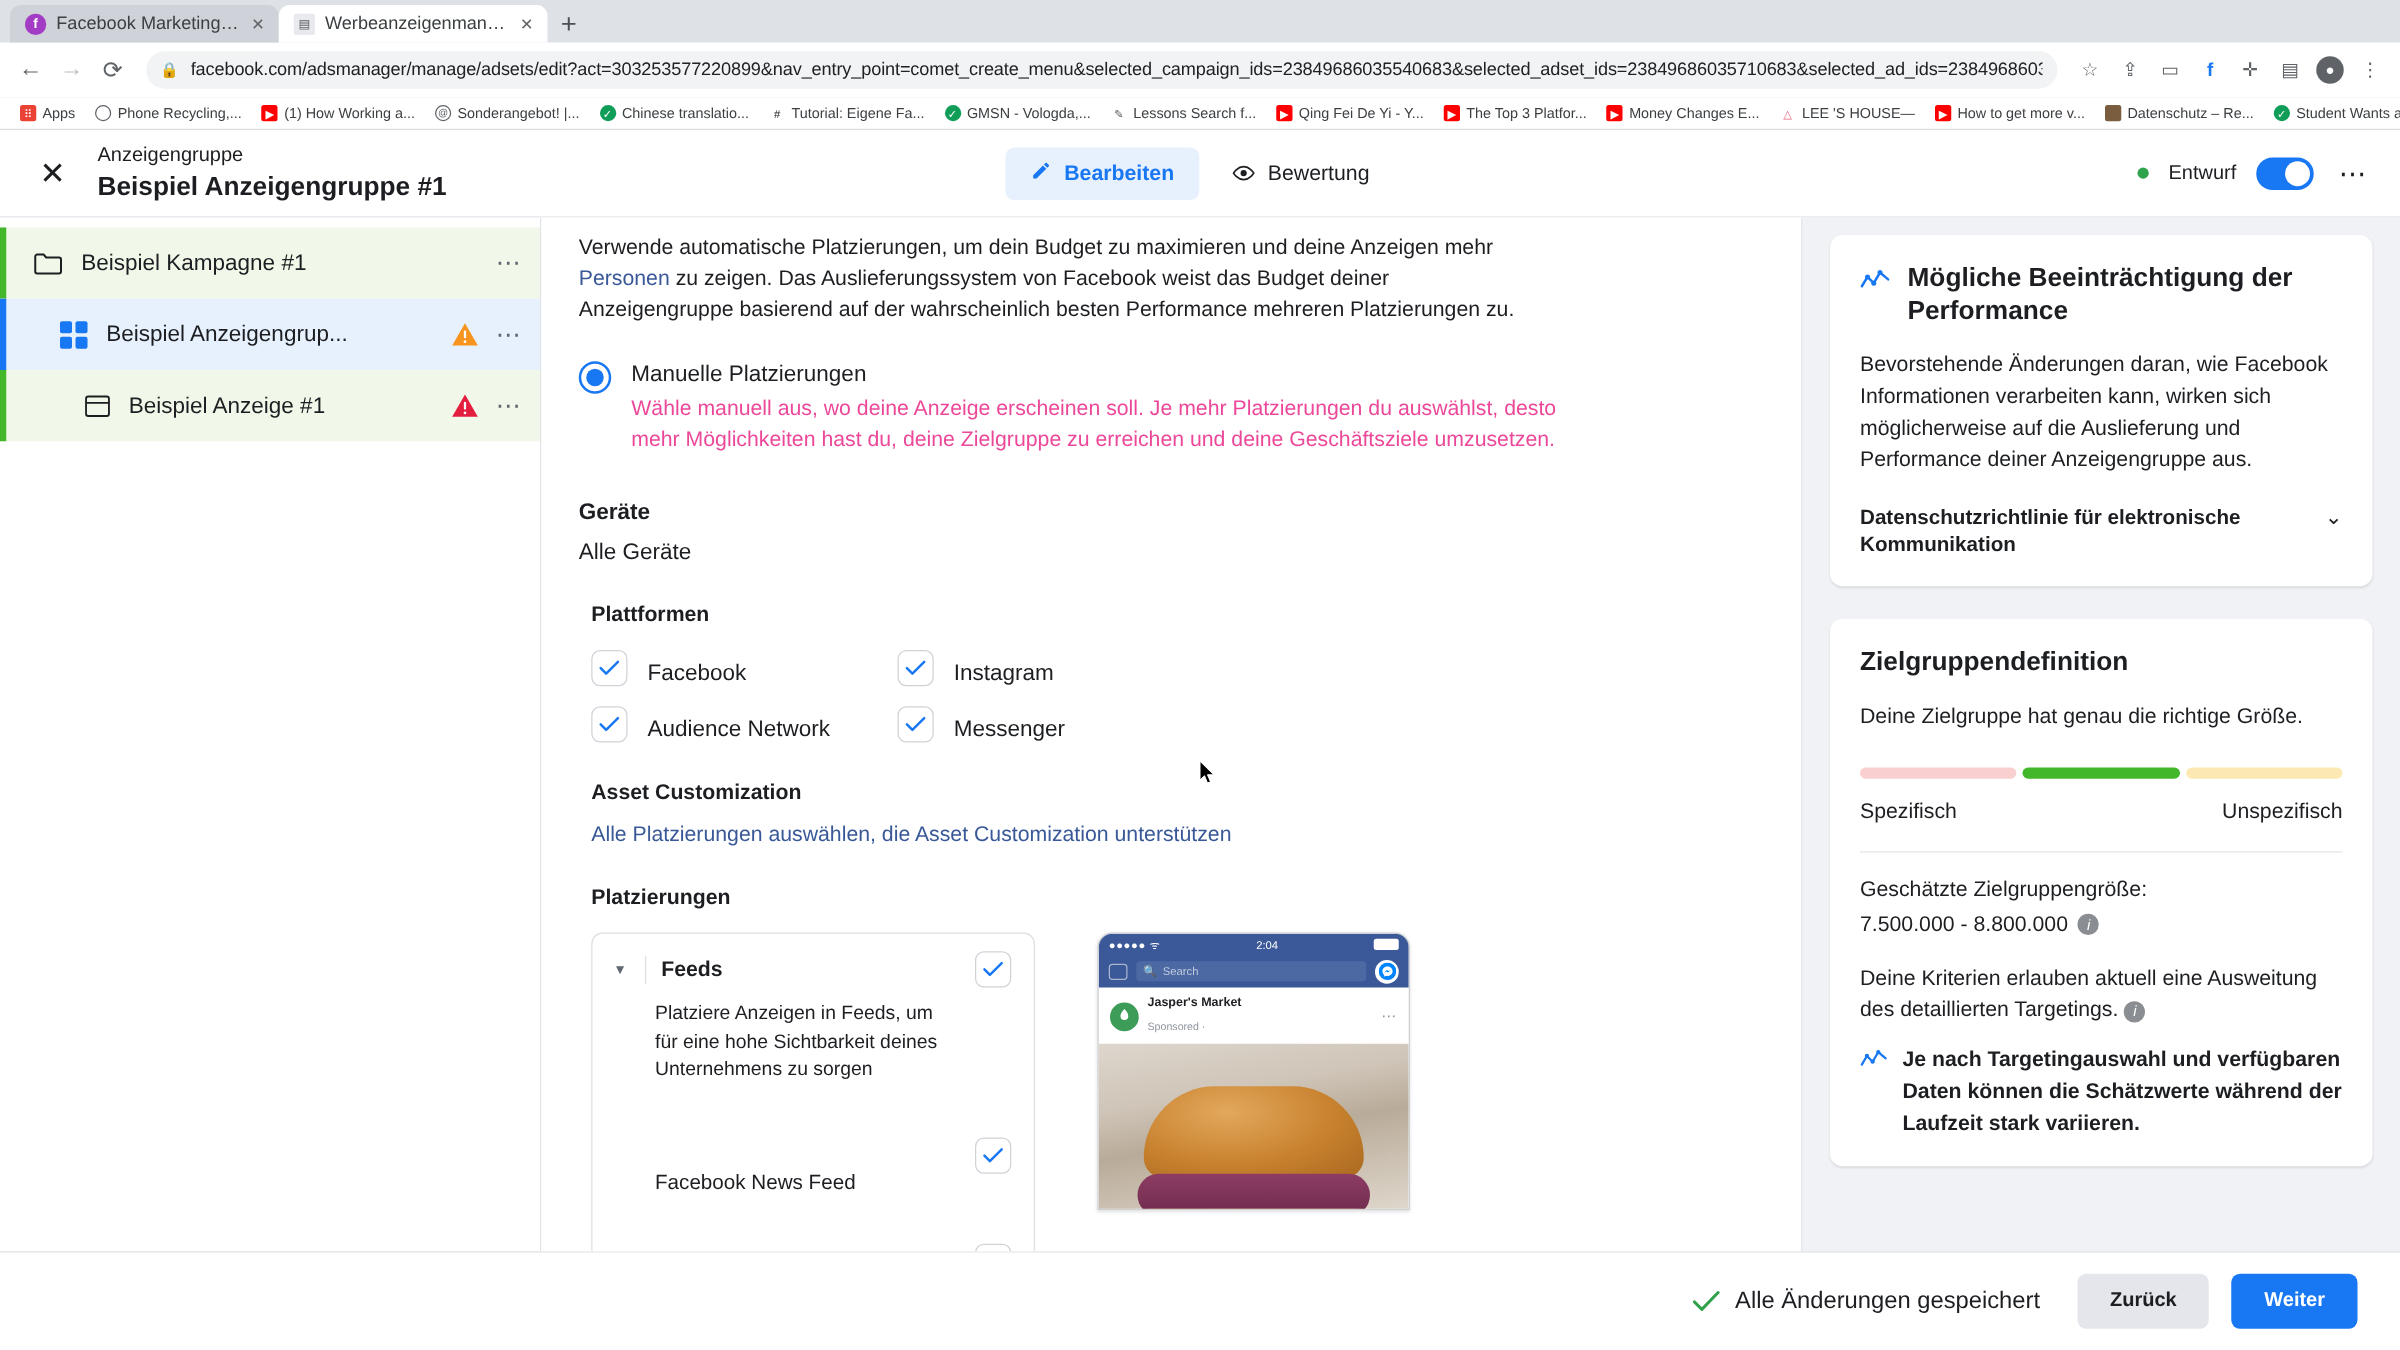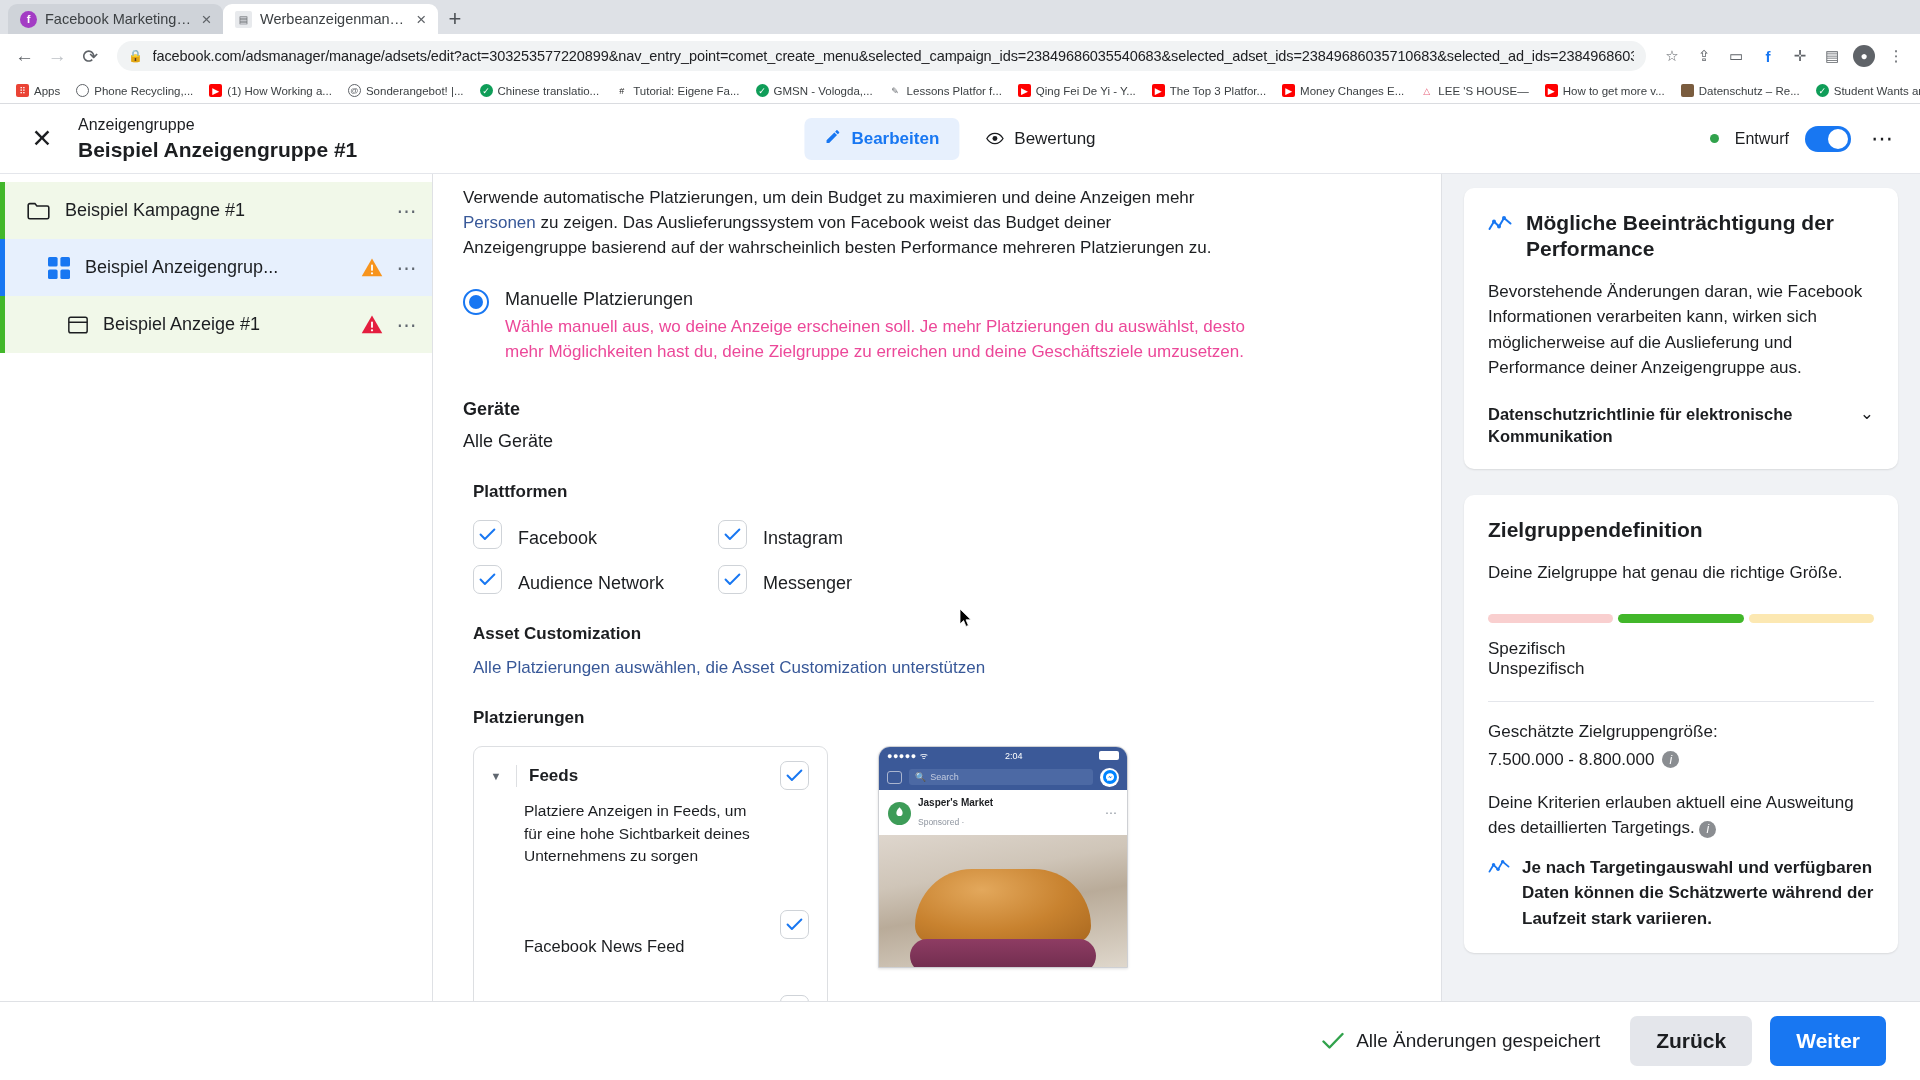--- a/index.html
+++ b/index.html
@@ -174,34 +174,34 @@
   .card { background: #fff; border-radius: 10px; box-shadow: 0 1px 2px rgba(0,0,0,.1); padding: 22px 24px; margin-bottom: 26px; }
   .card-head { display: flex; gap: 14px; align-items: flex-start; }
   .card-title { font-size: 21px; font-weight: bold; color: #1c1e21; line-height: 1.23; }
   .card-text { font-size: 17px; color: #1c1e21; line-height: 1.5; margin-top: 17px; }
   .expander { display: flex; align-items: flex-start; margin-top: 22px; gap: 12px; }
   .expander-label { font-size: 16.5px; font-weight: bold; color: #1c1e21; line-height: 1.35; flex: 1 1 auto; }
   .chev { font-size: 17px; color: #1c1e21; flex: 0 0 auto; font-weight: 300; }
 
   .meter { display: flex; gap: 5px; margin-top: 28px; }
   .meter span { height: 9px; border-radius: 5px; flex: 1 1 0; }
-  .meter-labels { display: flex; justify-content: space-between; margin-top: 16px; font-size: 17px; color: #1c1e21; flex-direction: column; }
+  .meter-labels { display: flex; justify-content: space-between; margin-top: 16px; font-size: 17px; color: #1c1e21; }
   .hr { height: 1px; background: #e4e6eb; margin: 22px 0 0 0; }
   .est-line { font-size: 17px; color: #1c1e21; margin-top: 20px; display: flex; align-items: center; gap: 8px; flex-wrap: wrap; }
   .info-ic { width: 17px; height: 17px; border-radius: 50%; background: #8a8d91; color: #fff;
              font-size: 12px; display: inline-flex; align-items: center; justify-content: center; flex: 0 0 auto; font-style: italic; }
   .crit-text { font-size: 17px; color: #1c1e21; line-height: 1.5; margin-top: 20px; }
   .note-row { display: flex; gap: 12px; margin-top: 14px; }
   .note-text { font-size: 17px; font-weight: bold; color: #1c1e21; line-height: 1.5; }
 
   
   .footer { height: 79px; background: #fff; border-top: 1px solid #dfe1e5; display: flex;
             align-items: center; justify-content: flex-end; gap: 18px; padding: 4px 34px; flex: 0 0 auto; }
   .saved { display: flex; align-items: center; gap: 12px; font-size: 19px; color: #1c1e21; margin-right: 12px; }
-  .btn { border-radius: 7px; font-size: 21px; font-weight: bold; padding: 13px 26px; border: none; }
+  .btn { border-radius: 7px; font-size: 16px; font-weight: bold; padding: 13px 26px; border: none; }
   .btn-sec { background: #e4e6eb; color: #1c1e21; }
   .btn-pri { background: #1877f2; color: #fff; }
 
   .cursor-arrow { position: absolute; left: 526px; top: 434px; z-index: 50; pointer-events: none; }
 </style>
 </head>
 <body>
 
 <div class="app">
 
@@ -265,21 +265,21 @@
       <div class="bm">
         <span class="bm-ic" style="background:#fff;color:#222;">#</span>
         <span>Tutorial: Eigene Fa...</span>
       </div>
       <div class="bm">
         <span class="bm-ic" style="background:#0f9d58;border-radius:50%;">✓</span>
         <span>GMSN - Vologda,...</span>
       </div>
       <div class="bm">
         <span class="bm-ic" style="background:#fff;color:#5f6368;">✎</span>
-        <span>Lessons Platfor f...</span>
+        <span>Lessons Search f...</span>
       </div>
       <div class="bm">
         <span class="bm-ic" style="background:#ff0000;">▶</span>
         <span>Qing Fei De Yi - Y...</span>
       </div>
       <div class="bm">
         <span class="bm-ic" style="background:#ff0000;">▶</span>
         <span>The Top 3 Platfor...</span>
       </div>
       <div class="bm">

